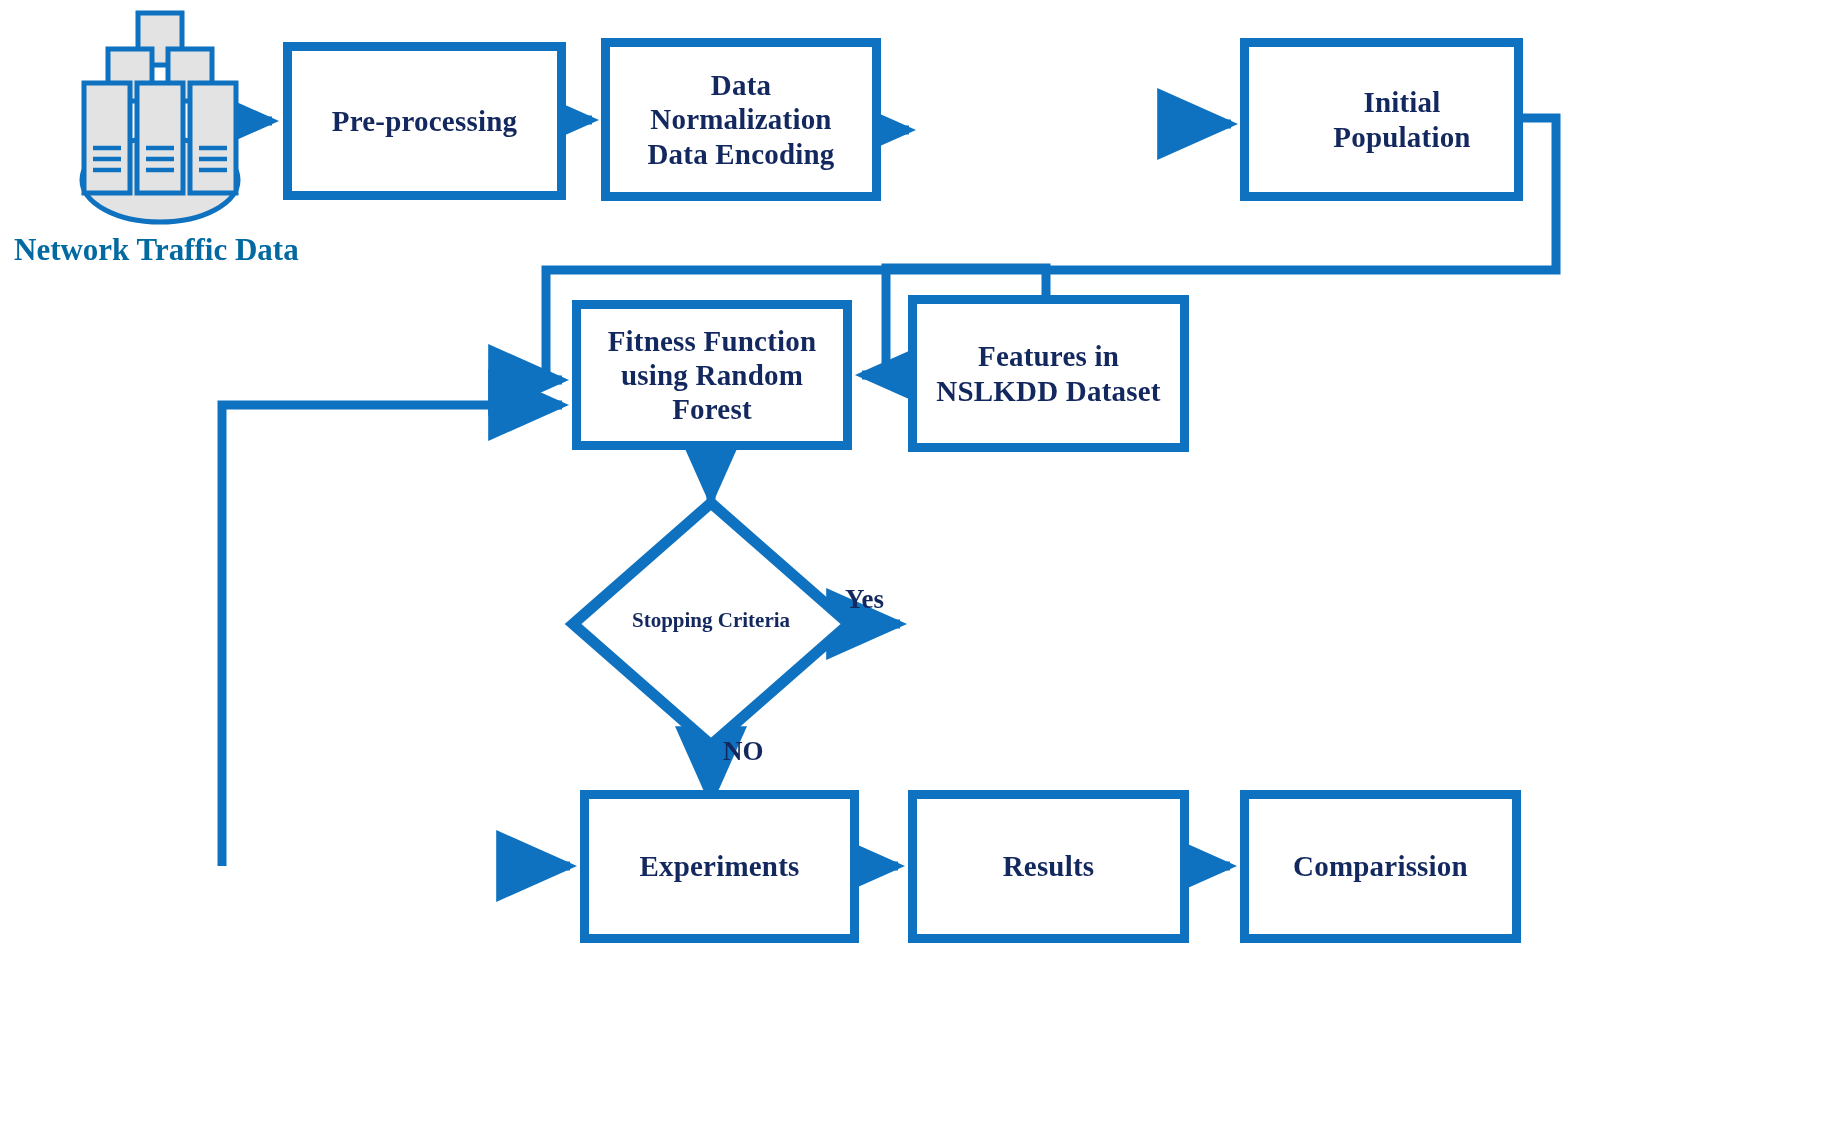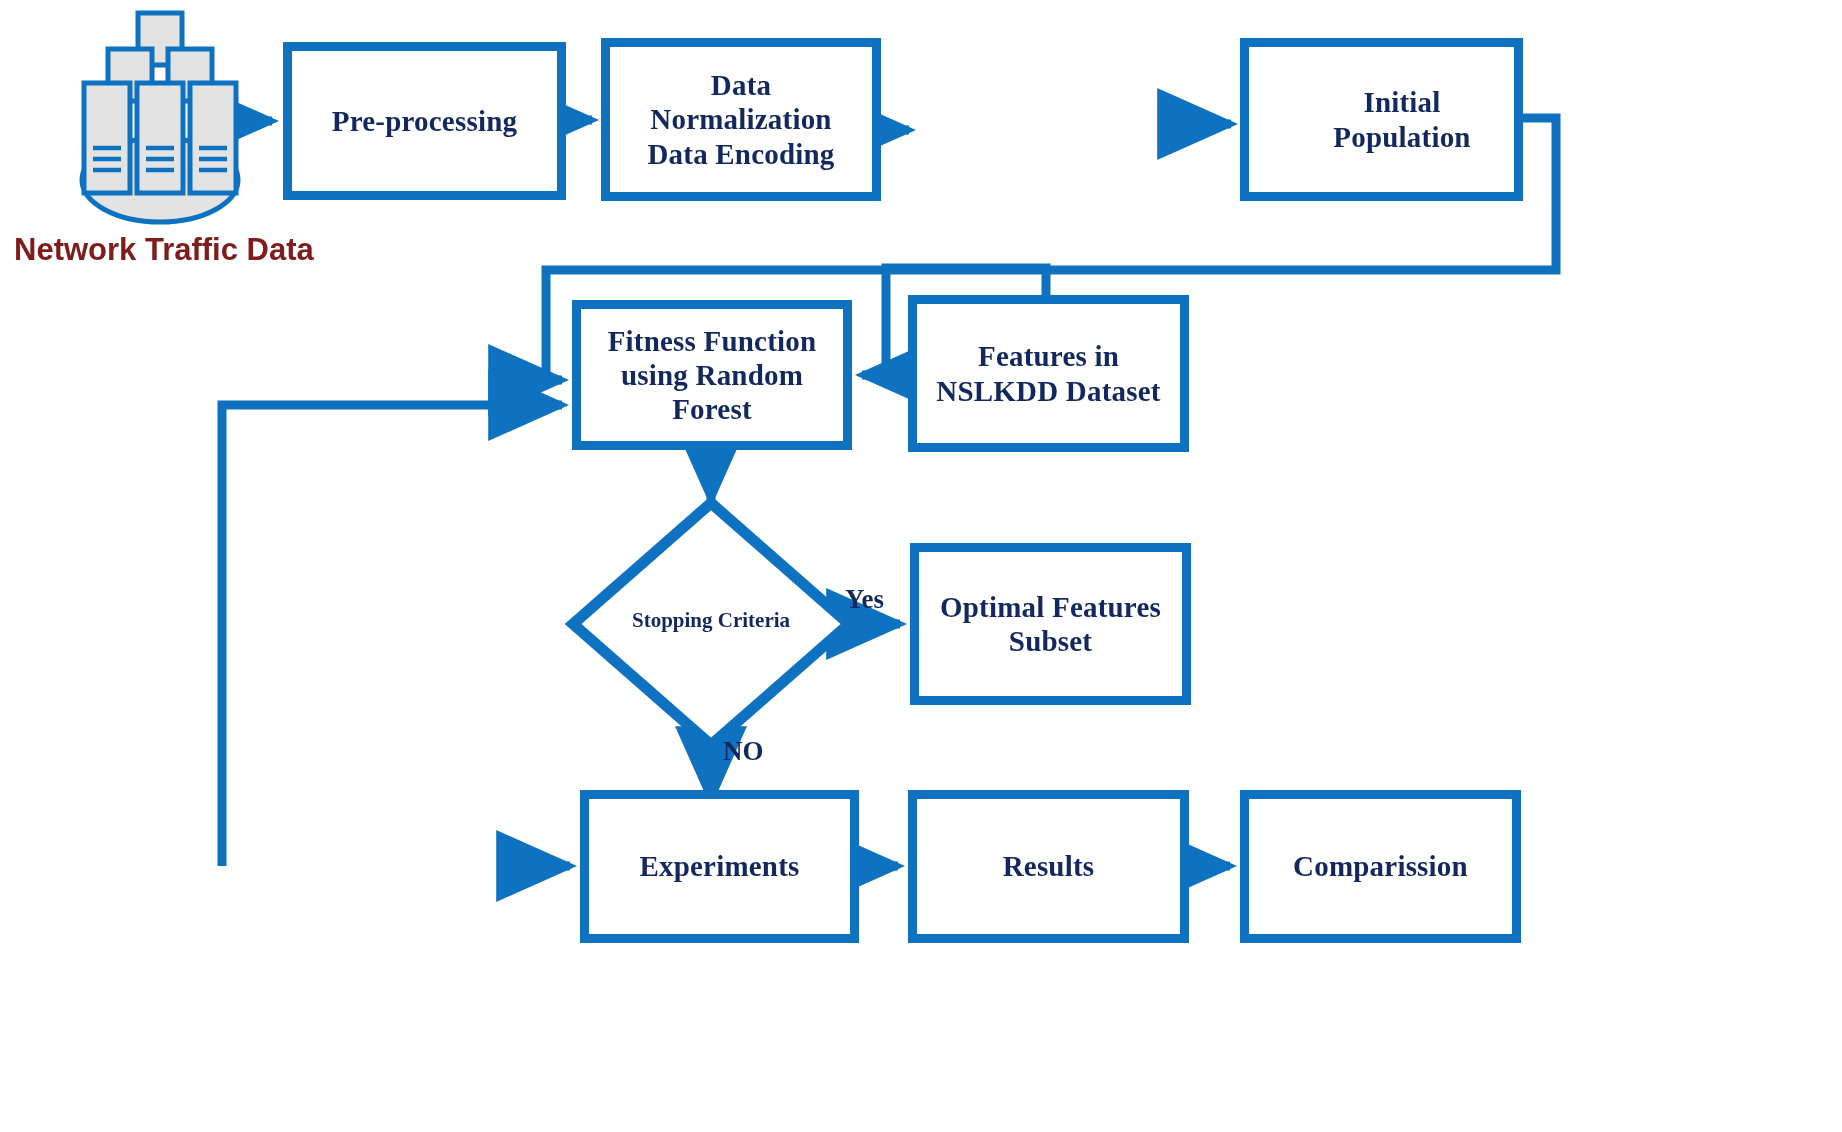--- a/index.html
+++ b/index.html
@@ -30,23 +30,23 @@
   .edge-label{
     position:absolute;
     color:#13285e;
     font-weight:bold;
     font-family:"Liberation Serif", serif;
     font-size:27px;
     white-space:nowrap;
   }
   .caption{
     position:absolute;
-    color:#7f1d1d;
+    color:#0369a1;
     font-weight:bold;
-    font-family:Liberation Sans, sans-serif;
+    font-family:Liberation Serif, serif;
     font-size:30px;
     white-space:nowrap;
   }
   .diamond-label{
     position:absolute;
     color:#13285e;
     font-weight:bold;
     font-family:"Liberation Serif", serif;
     font-size:21px;
     white-space:nowrap;
@@ -144,24 +144,20 @@
     <span>Features in</span>
     <span>NSLKDD Dataset</span>
   </div>
 
   <div class="diamond-label" style="left:551px;top:608px;width:320px;">Stopping Criteria</div>
 
   <div class="edge-label" style="left:845px;top:584px;">Yes</div>
 
   <div class="edge-label" style="left:723px;top:736px;">NO</div>
 
-  <div class="node" style="left:910px;top:543px;width:281px;height:162px;flex-direction:column;">
-    <span>Optimal Features</span>
-    <span>Subset</span>
-  </div>
 
 
   <div class="node" style="left:580px;top:790px;width:279px;height:153px;">
     <span>Experiments</span>
   </div>
 
   <div class="node" style="left:908px;top:790px;width:281px;height:153px;">
     <span>Results</span>
   </div>
 

